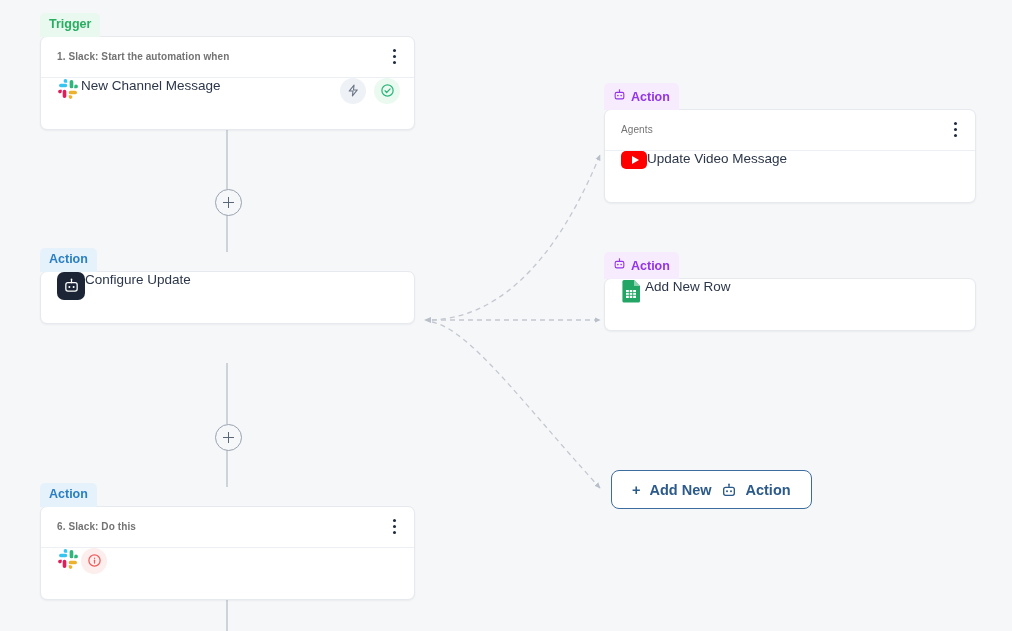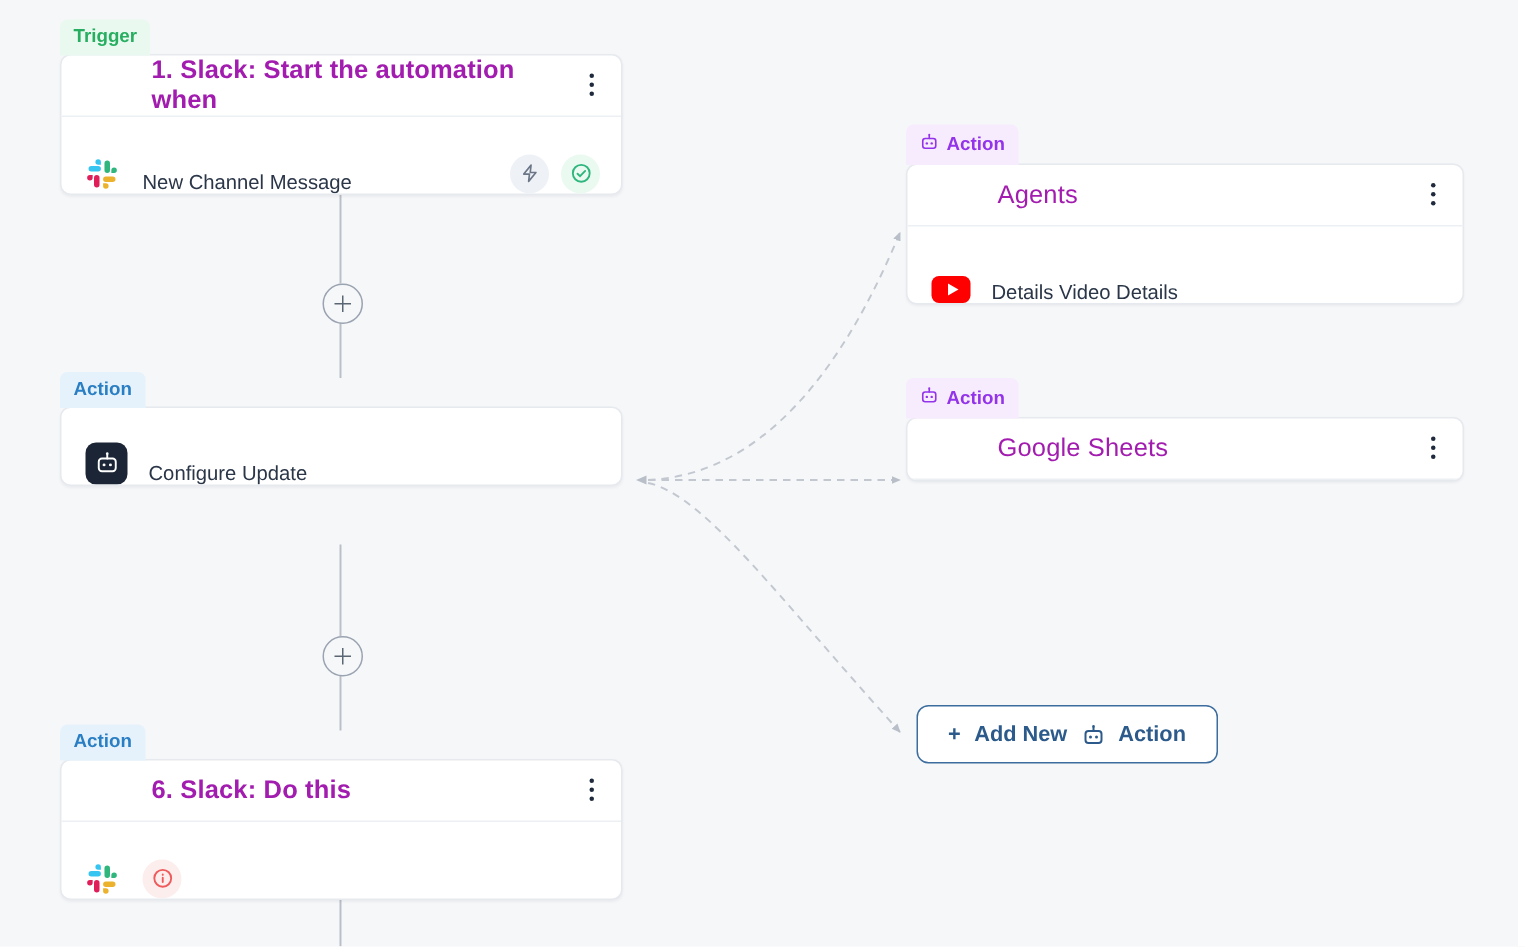--- a/index.html
+++ b/index.html
@@ -28,21 +28,21 @@
     pointer-events: none;
   }
 
   
   .node {
     position: absolute;
     box-sizing: border-box;
   }
   .badge {
     display: inline-flex;
-    align-items: center;
+    align-items: flex-end;
     gap: 5px;
     font-size: 12.5px;
     font-weight: bold;
     line-height: 1;
     padding: 5px 9px 6px 9px;
     border-radius: 5px 5px 0 0;
     position: relative;
     top: 1px;
   }
   .badge-trigger { background: #e9f9ef; color: #27ae60; }
@@ -58,32 +58,30 @@
   }
   .card-head {
     display: flex;
     align-items: center;
     justify-content: space-between;
     height: 40px;
     padding: 0 14px 0 16px;
     border-bottom: 1px solid #eceff3;
   }
   .card-title {
-    font-size: 17px;
-    color: #a21caf;
+    font-size: 10px;
+    color: #737373;
     letter-spacing: .1px;
-    margin-left: 44px;
   }
   .card-title.bold { font-weight: bold; }
   .card-body {
     display: flex;
-    align-items: flex-end;
+    align-items: flex-start;
     height: 51px;
     padding: 0 14px 0 16px;
-    gap: 14px;
   }
   .card-body .label {
     font-size: 13.5px;
     color: #2b3648;
     flex: 1;
   }
   .kebab {
     display: flex;
     flex-direction: column;
     gap: 3px;
@@ -312,46 +310,49 @@
       <div class="card-head">
         <span class="card-title">Agents</span>
         <span class="kebab">
           <i></i>
             <i></i>
             <i></i>
         </span>
       </div>
       <div class="card-body">
         <span class="ytbox"></span>
-        <span class="label">Details Video Details</span>
+        <span class="label">Update Video Message</span>
       </div>
     </div>
   </div>
 
   <div class="node" style="left:604px; top:251px; width:372px;">
     <div class="badge badge-agent">
       <span>
         <svg width="13" height="13" viewBox="0 0 24 24" fill="none" stroke="#9333ea" stroke-width="2" stroke-linecap="round" stroke-linejoin="round">
           <rect x="4" y="8" width="16" height="12" rx="3"></rect>
           <path d="M12 4.5 v3.5"></path>
             <circle cx="12" cy="3.4" r="1.3" fill="#9333ea" stroke="none"></circle>
           <circle cx="9" cy="14" r="1.5" fill="#9333ea" stroke="none"></circle>
           <circle cx="15" cy="14" r="1.5" fill="#9333ea" stroke="none"></circle>
         </svg>
       </span>
       <span>Action</span>
     </div>
     <div class="card">
-      <div class="card-head">
-        <span class="card-title">Google Sheets</span>
-        <span class="kebab">
-          <i></i>
-            <i></i>
-            <i></i>
-        </span>
+      <div class="card-body">
+        <span class="appicon">
+          <svg width="22" height="24" viewBox="0 0 22 24" xmlns="http://www.w3.org/2000/svg">
+            <path d="M3 1 h10 l6 6 v15 a1.6 1.6 0 0 1-1.6 1.6 H3 A1.6 1.6 0 0 1 1.4 22 V2.6 A1.6 1.6 0 0 1 3 1 z" fill="#23a566"></path>
+            <path d="M13 1 l6 6 h-6 z" fill="#8ed1b1"></path>
+            <rect x="5" y="11" width="10" height="8" fill="#ffffff"></rect>
+            <path d="M5 13.6 h10 M5 16.3 h10 M8.3 11 v8 M11.7 11 v8" stroke="#23a566" stroke-width="0.9"></path>
+          </svg>
+        </span>
+        <span class="label">Add New Row</span>
       </div>
     </div>
   </div>
 
   <div class="addbtn" style="left:611px; top:470px;">
     <span>+</span>
     <span>Add New</span>
     <span style="display:flex;">
       <svg width="16" height="16" viewBox="0 0 24 24" fill="none" stroke="#2c5a8a" stroke-width="2" stroke-linecap="round" stroke-linejoin="round">
         <rect x="4" y="8" width="16" height="12" rx="3"></rect>

